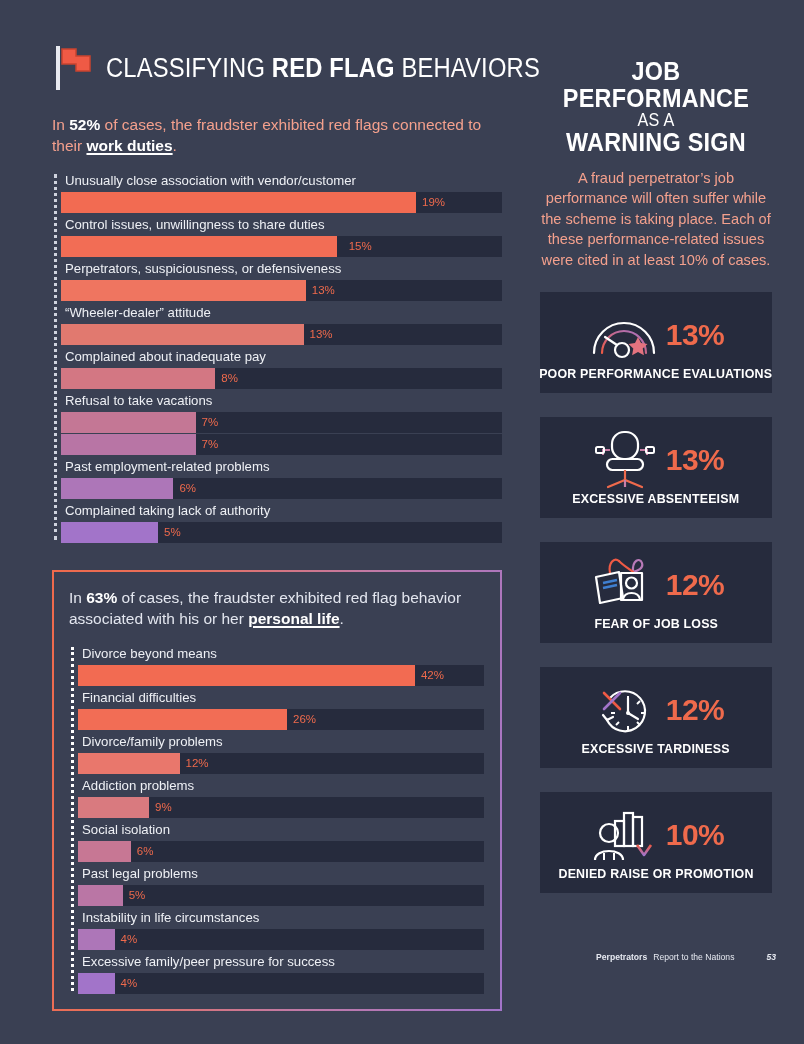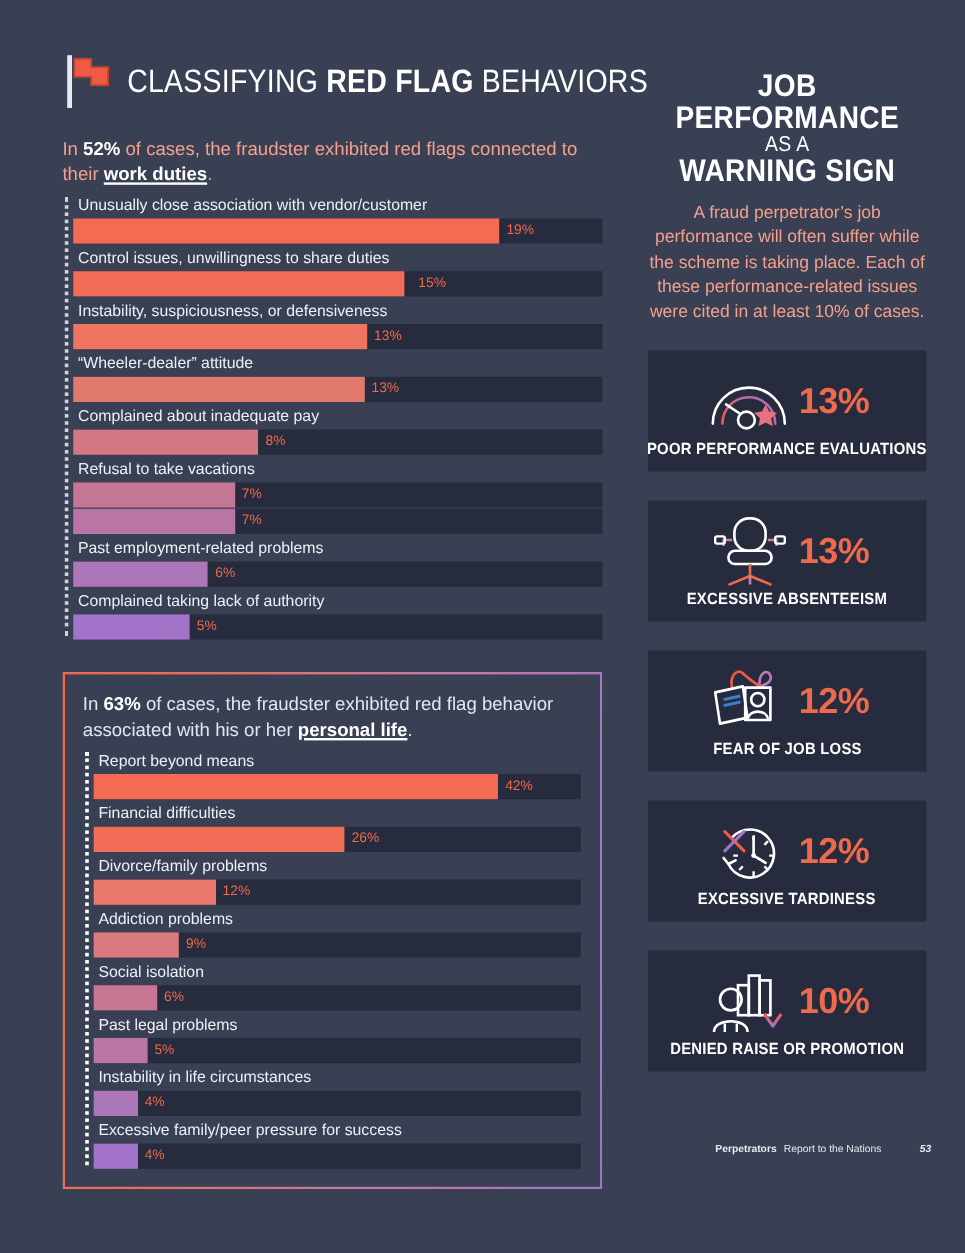--- a/index.html
+++ b/index.html
@@ -58,21 +58,21 @@
   .lead .uhl {
     color: #ffffff; font-weight: 700;
     text-decoration: underline;
     text-underline-offset: 2px;
     text-decoration-thickness: 2px;
   }
 
   
   .chart {
     position: relative;
-    margin-top: 4px;
+    margin-top: 14px;
     padding-left: 9px;
   }
   .chart::before {
     content: "";
     position: absolute;
     left: 2px; top: 4px; bottom: 3px;
     width: 0;
     border-left: 3px dotted #cfd3de;
   }
   .chart.light::before { border-left-color: #ffffff; }
@@ -242,21 +242,21 @@
           </div>
         </div>
         <div class="row">
           <div class="row-label">Control issues, unwillingness to share duties</div>
           <div class="track">
             <div class="bar" style="width: 62.5%; background: rgb(242, 109, 85);"></div>
             <div class="bar-val" style="left: 62.5%; padding-left: 12px;">15%</div>
           </div>
         </div>
         <div class="row">
-          <div class="row-label">Instability, suspiciousness, or defensiveness</div>
+          <div class="row-label">Perpetrators, suspiciousness, or defensiveness</div>
           <div class="track">
             <div class="bar" style="width: 55.5%; background: rgb(239, 117, 96);"></div>
             <div class="bar-val" style="left: 55.5%;">13%</div>
           </div>
         </div>
         <div class="row">
           <div class="row-label">“Wheeler-dealer” attitude</div>
           <div class="track">
             <div class="bar" style="width: 55%; background: rgb(225, 121, 111);"></div>
             <div class="bar-val" style="left: 55%;">13%</div>
@@ -295,21 +295,21 @@
             <div class="bar" style="width: 22%; background: rgb(162, 116, 201);"></div>
             <div class="bar-val" style="left: 22%;">5%</div>
           </div>
         </div>
       </div>
 
     <div class="panel">
       <div class="lead"><span>In </span><span class="hl">63%</span><span> of cases, the fraudster exhibited red flag behavior associated with his or her </span><span class="uhl">personal life</span><span>.</span></div>
       <div class="chart light" id="chart1">
           <div class="row">
-            <div class="row-label">Report beyond means</div>
+            <div class="row-label">Divorce beyond means</div>
             <div class="track">
               <div class="bar" style="width: 83%; background: rgb(242, 107, 82);"></div>
               <div class="bar-val" style="left: 83%;">42%</div>
             </div>
           </div>
           <div class="row">
             <div class="row-label">Financial difficulties</div>
             <div class="track">
               <div class="bar" style="width: 51.5%; background: rgb(242, 109, 85);"></div>
               <div class="bar-val" style="left: 51.5%;">26%</div>

